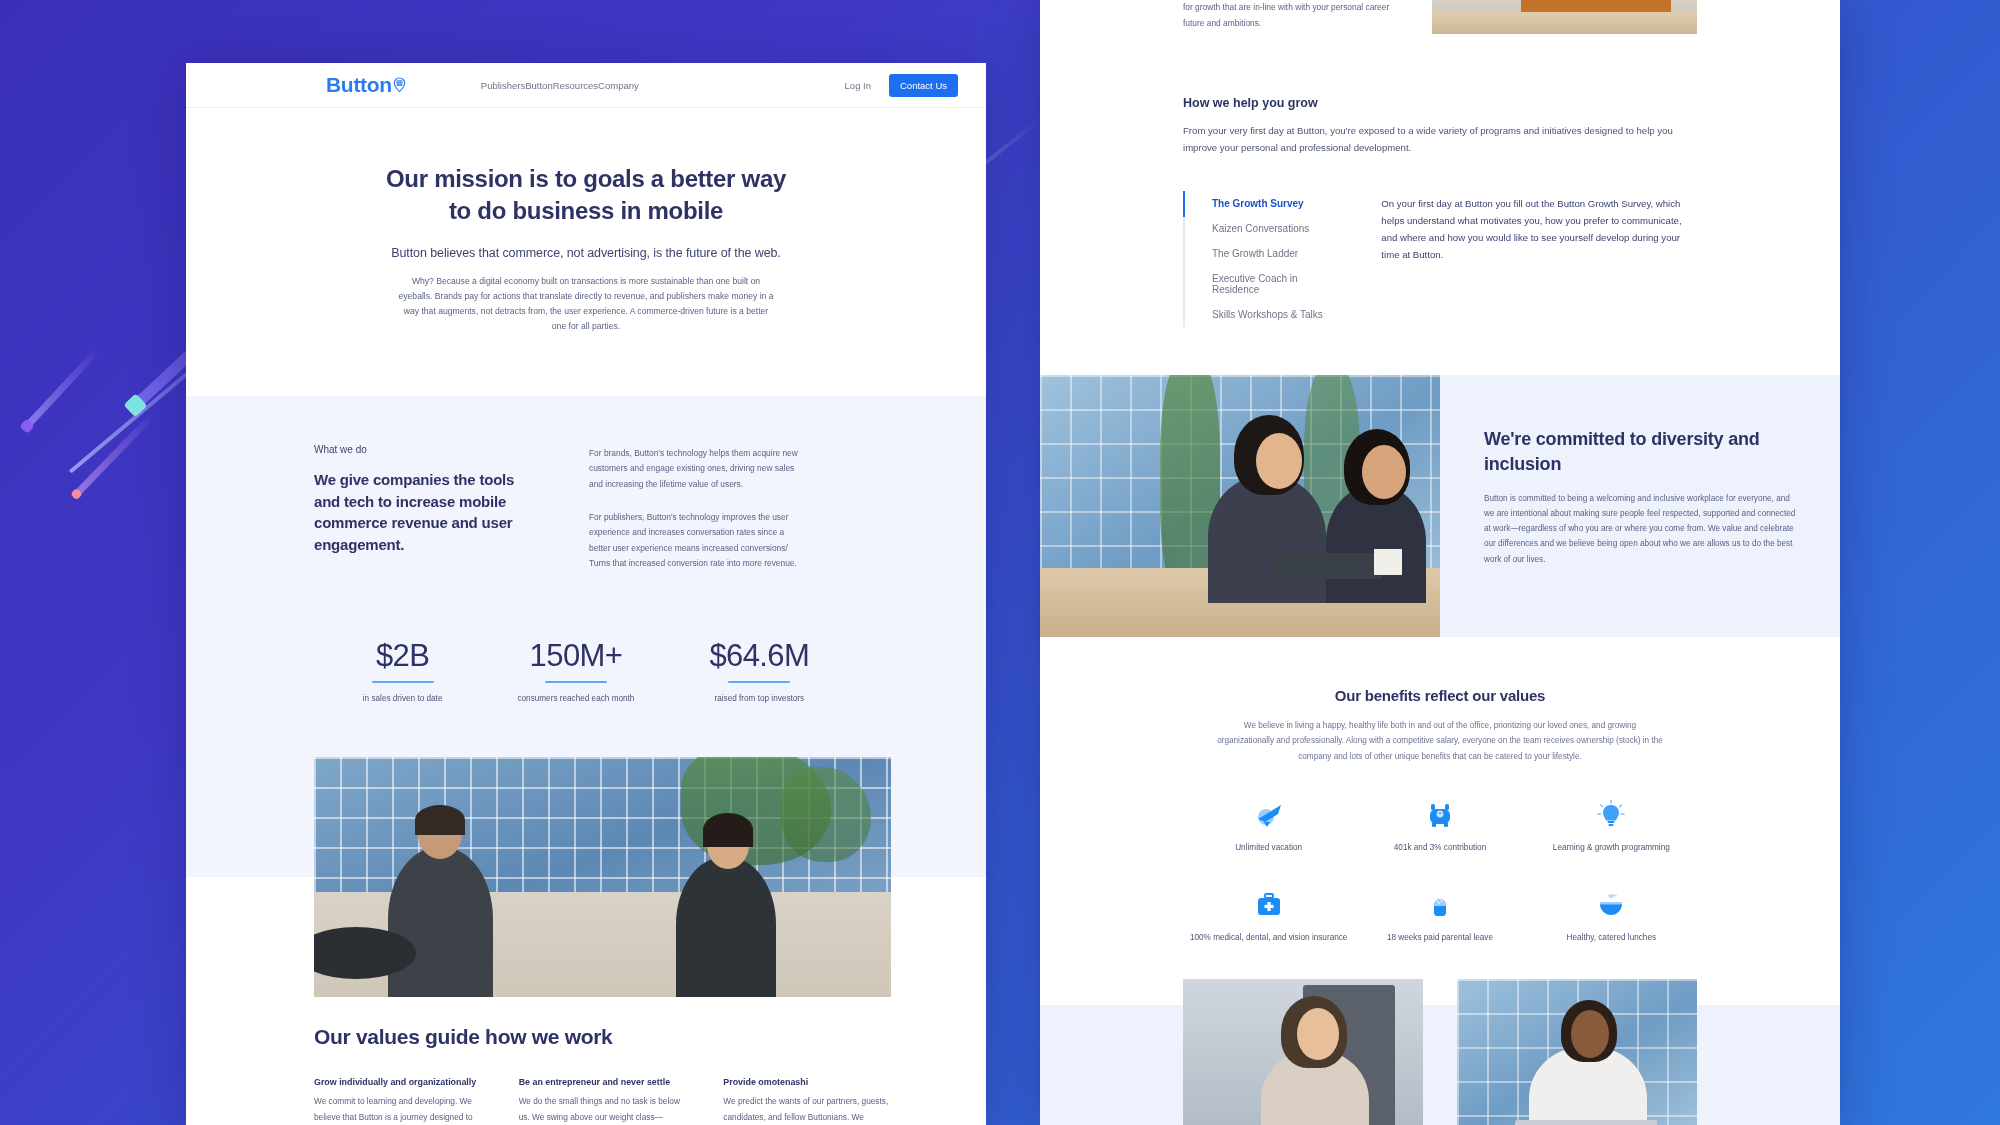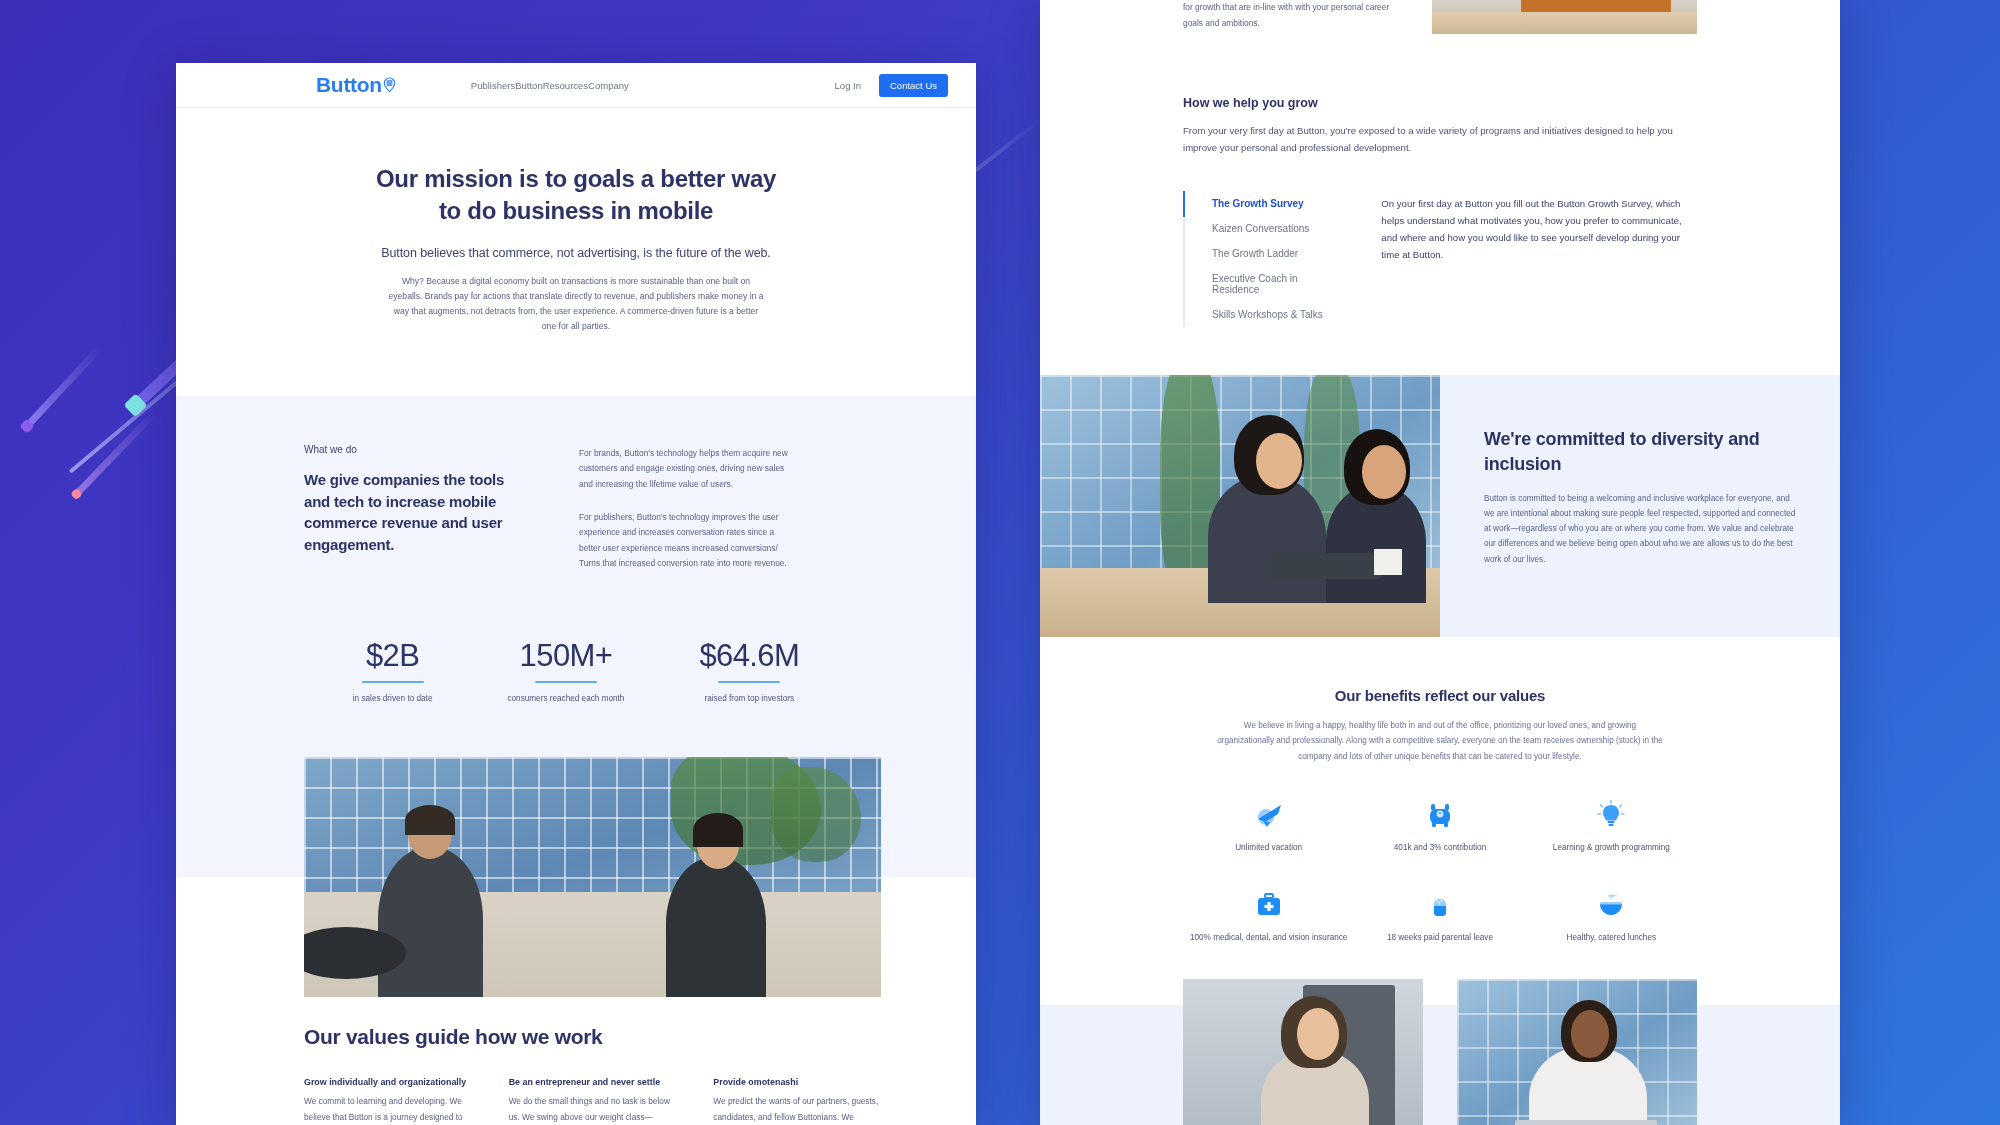--- a/index.html
+++ b/index.html
@@ -23,21 +23,21 @@
   }
   .star .head {
     position: absolute; right: -2px; top: 50%;
     transform: translateY(-50%);
     border-radius: 4px;
   }
 
   
   .left-page {
     position: absolute;
-    left: 176px; top: 63px;
+    left: 186px; top: 63px;
     width: 800px; height: 1062px;
     background: #ffffff;
     z-index: 10;
     overflow: hidden;
     box-shadow: 0 8px 48px rgba(20,16,80,.28);
   }
   .nav {
     height: 45px;
     background: #fff;
     border-bottom: 1px solid #eceef5;
@@ -385,21 +385,21 @@
         <p>We predict the wants of our partners, guests, candidates, and fellow Buttonians. We provide them with what they need before they need it. We are authentic and genuine. We provide the very best service.</p>
       </div>
 
     </div>
   </section>
 </div>
 
 <div class="right-page">
 
   <div class="rp-top-row" style="padding-top:0;">
-    <p class="rp-top-para">for growth that are in-line with with your personal career goals and ambitions.</p>
+    <p class="rp-top-para">for growth that are in-line with with your personal career future and ambitions.</p>
     <div class="rp-top-photo">
       <div class="desk-wall" style="background:linear-gradient(180deg,#d8d2c6,#c3bcae);"></div>
       <div style="position:absolute;left:128px;top:-26px;width:92px;height:36px;background:#2d3136;border-radius:2px;"></div>
       <div style="position:absolute;right:26px;top:-34px;width:150px;height:72px;background:#c4712a;border-radius:40% 40% 0 0;"></div>
       <div style="position:absolute;left:0;right:0;bottom:0;height:22px;background:linear-gradient(180deg,#e0cdb0,#cdb793);"></div>
     </div>
   </div>
 
   <section class="rp-sec">
     <h2 class="grow-head">How we help you grow</h2>

